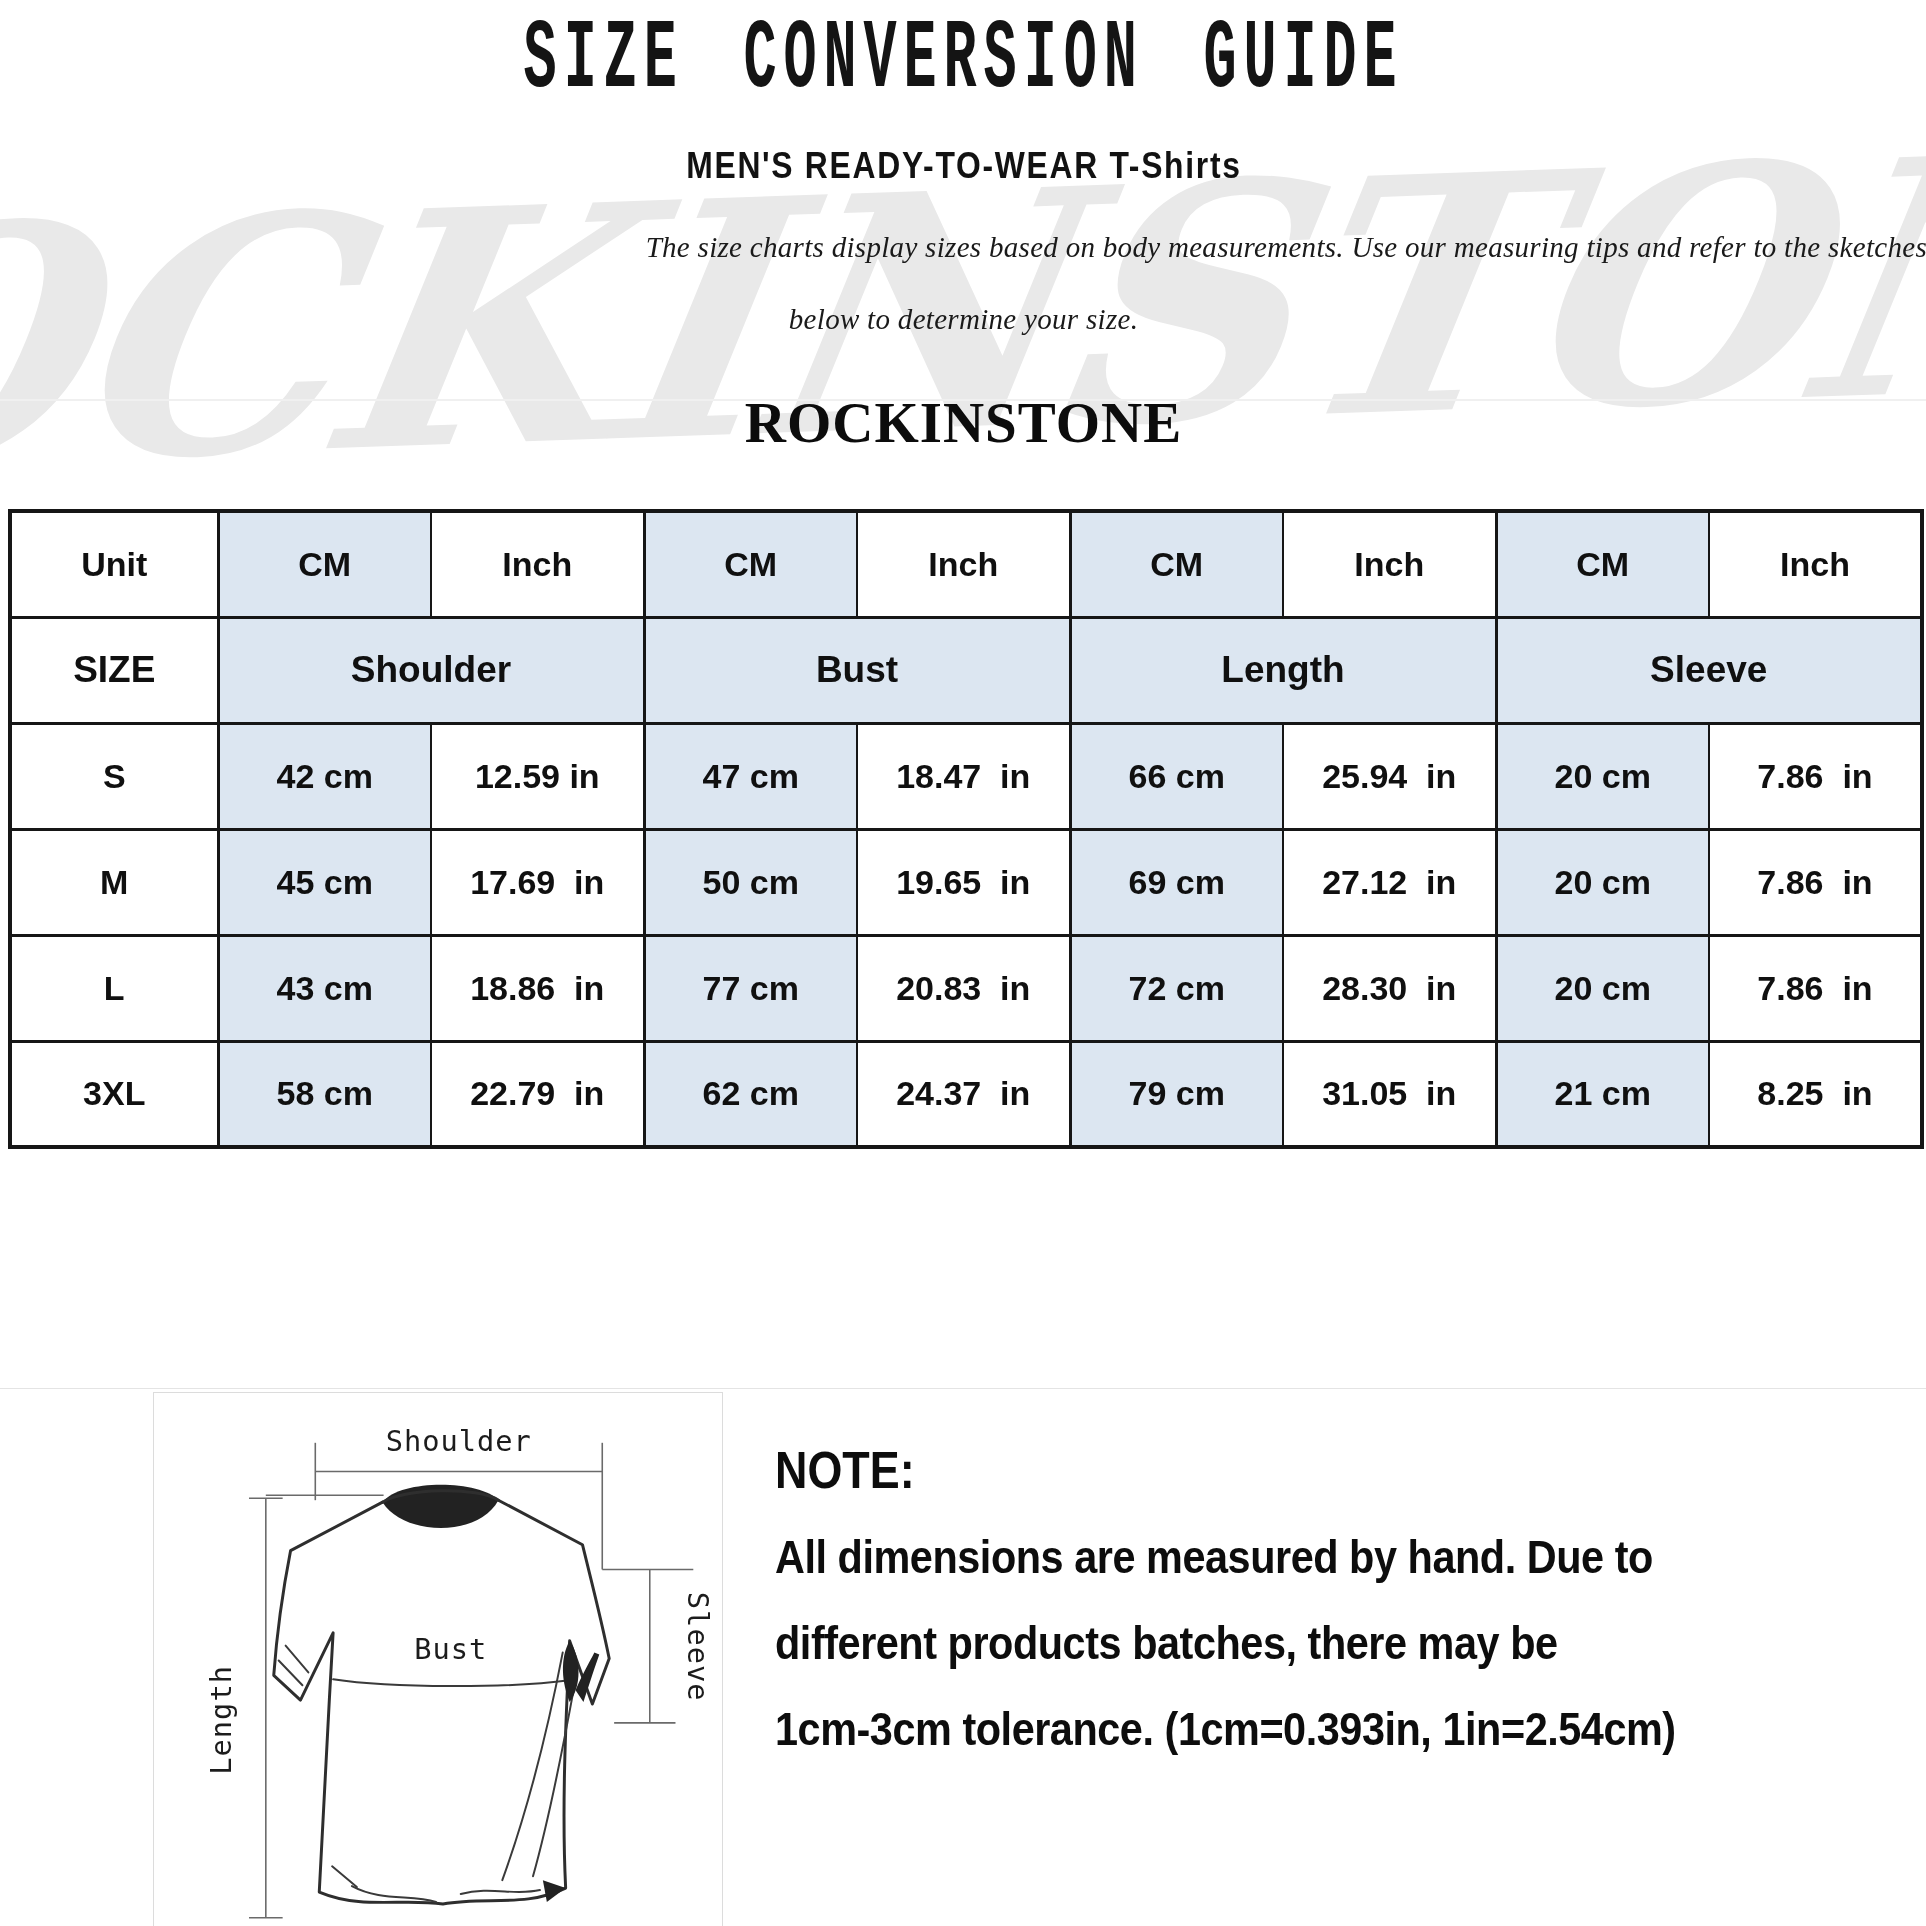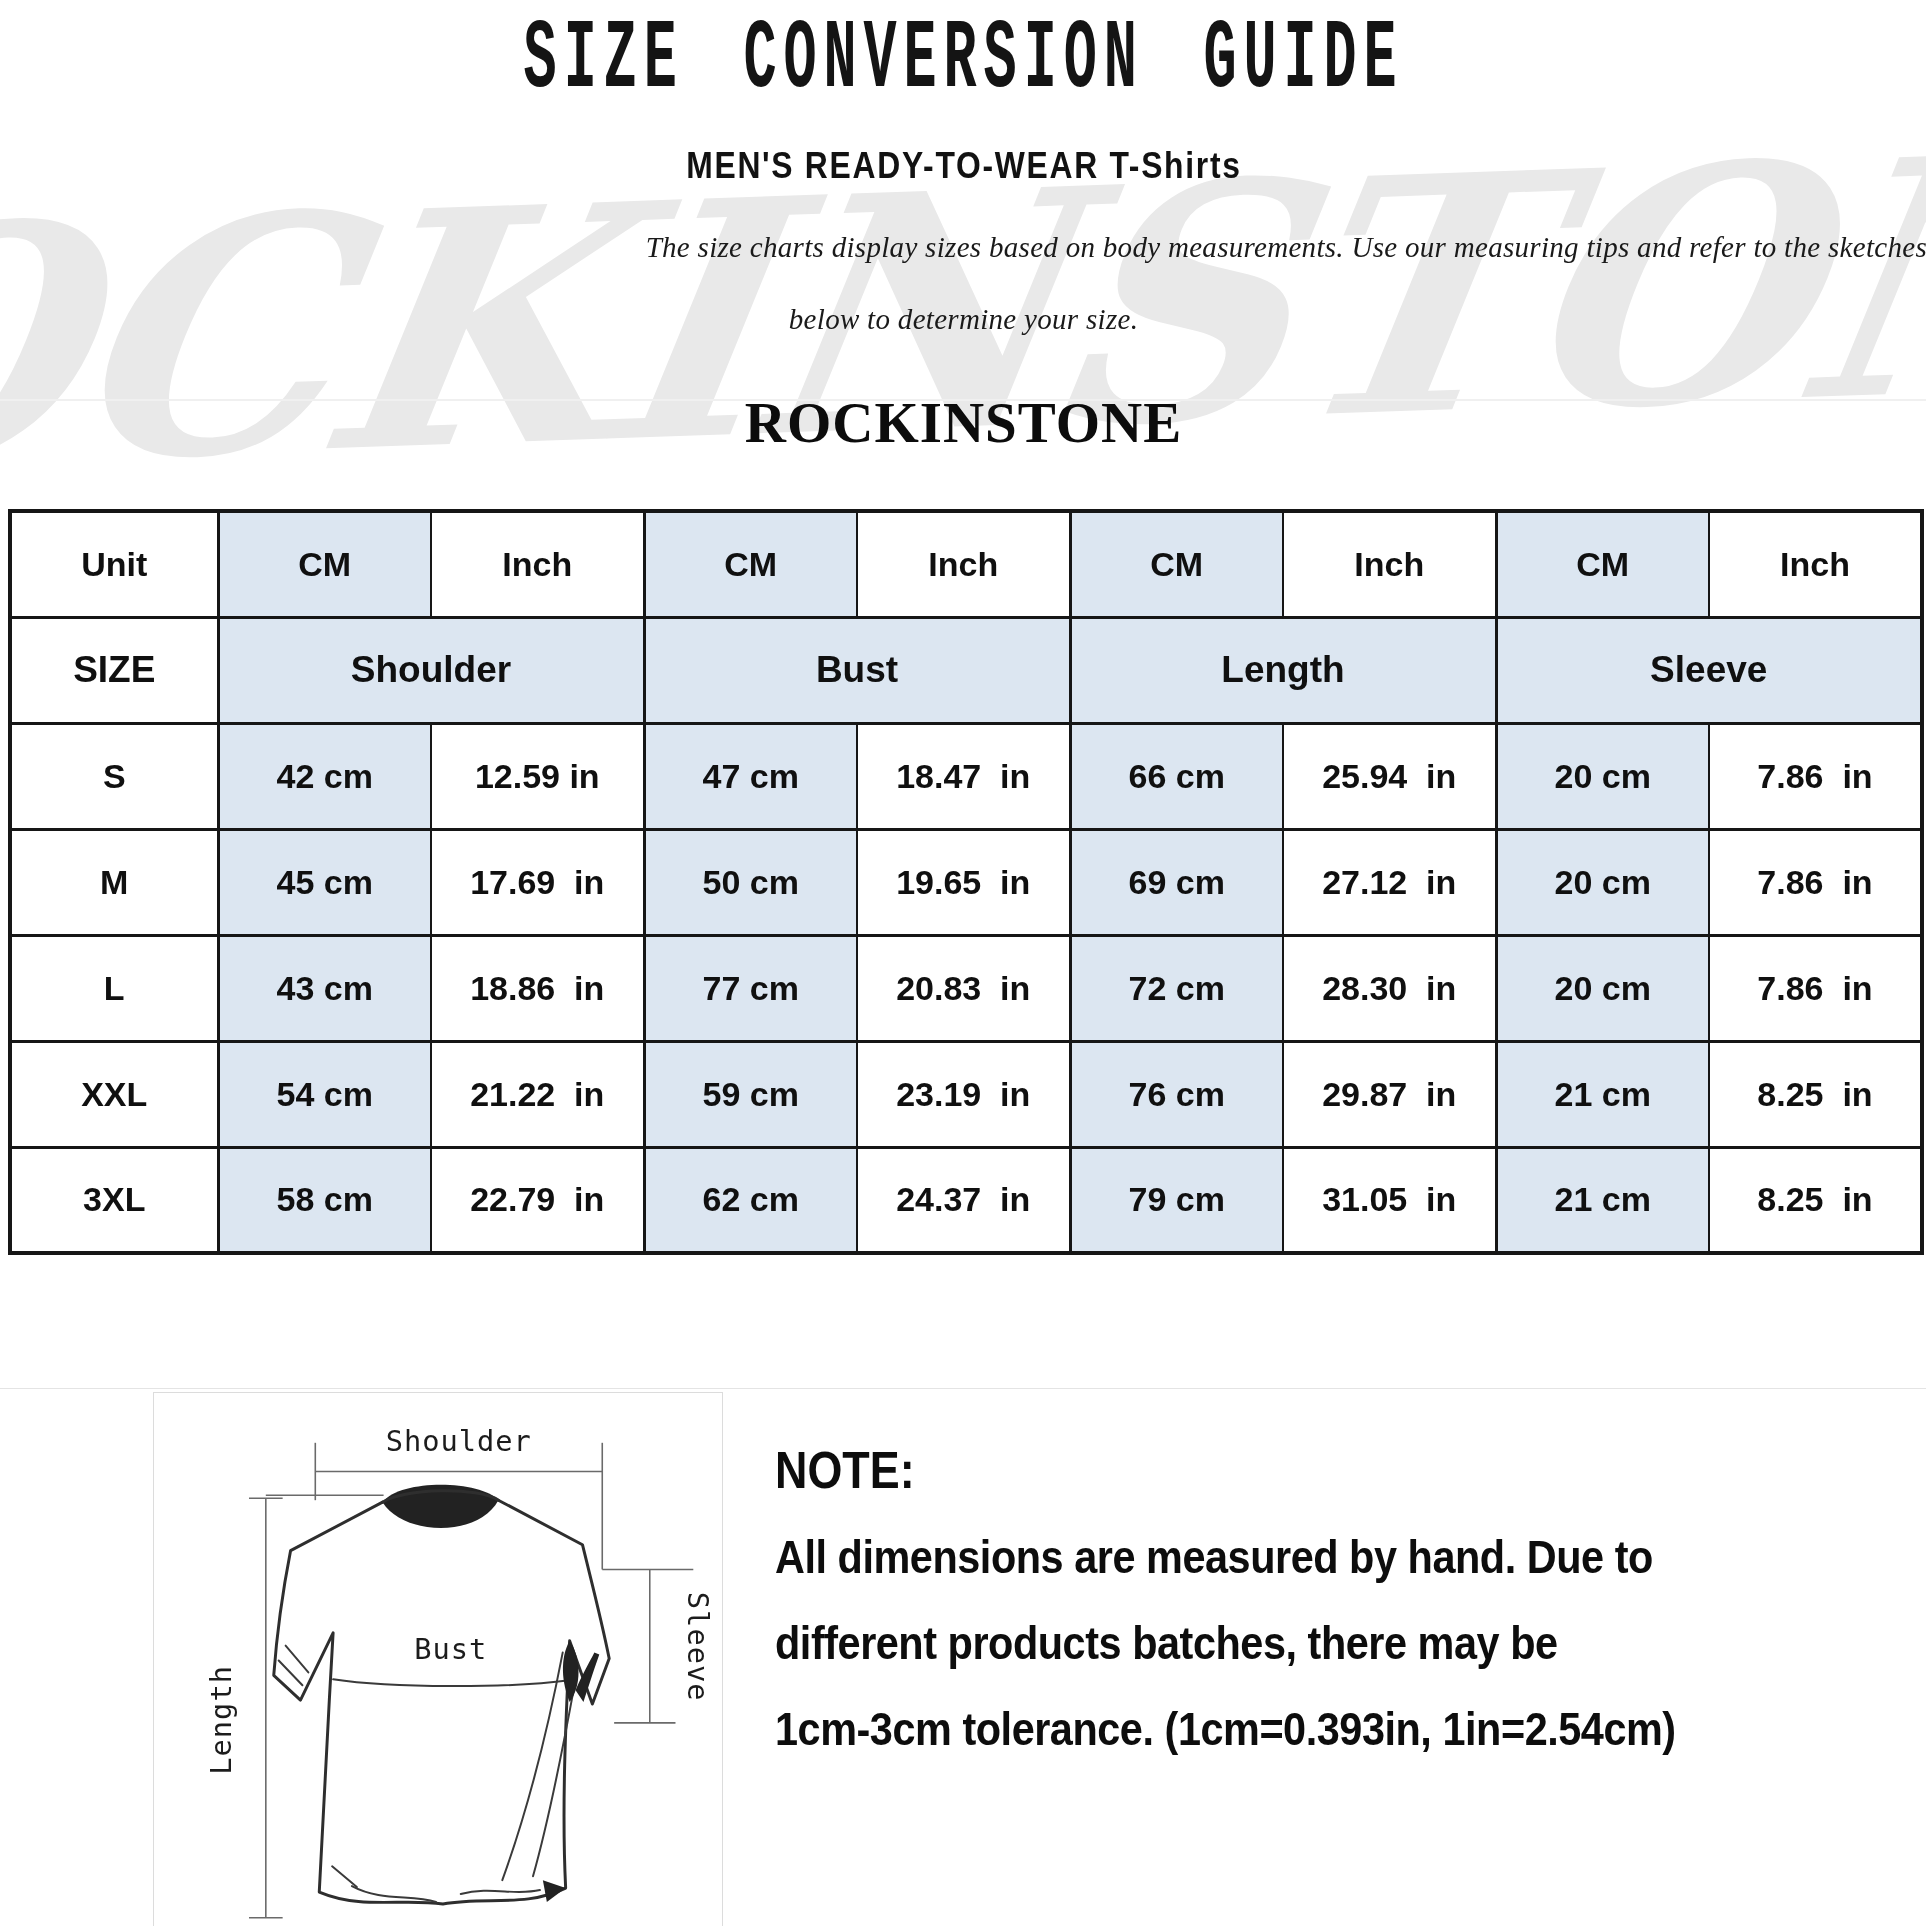--- a/index.html
+++ b/index.html
@@ -155,31 +155,20 @@
   <tr>
     <td class="size-col">L</td>
     <td class="c gl">43 cm</td>
     <td>18.86  in</td>
     <td class="c gl">77 cm</td>
     <td>20.83  in</td>
     <td class="c gl">72 cm</td>
     <td>28.30  in</td>
     <td class="c gl">20 cm</td>
     <td>7.86  in</td>
-  </tr>
-  <tr>
-    <td class="size-col">XXL</td>
-    <td class="c gl">54 cm</td>
-    <td>21.22  in</td>
-    <td class="c gl">59 cm</td>
-    <td>23.19  in</td>
-    <td class="c gl">76 cm</td>
-    <td>29.87  in</td>
-    <td class="c gl">21 cm</td>
-    <td>8.25  in</td>
   </tr>
   <tr>
     <td class="size-col">3XL</td>
     <td class="c gl">58 cm</td>
     <td>22.79  in</td>
     <td class="c gl">62 cm</td>
     <td>24.37  in</td>
     <td class="c gl">79 cm</td>
     <td>31.05  in</td>
     <td class="c gl">21 cm</td>

